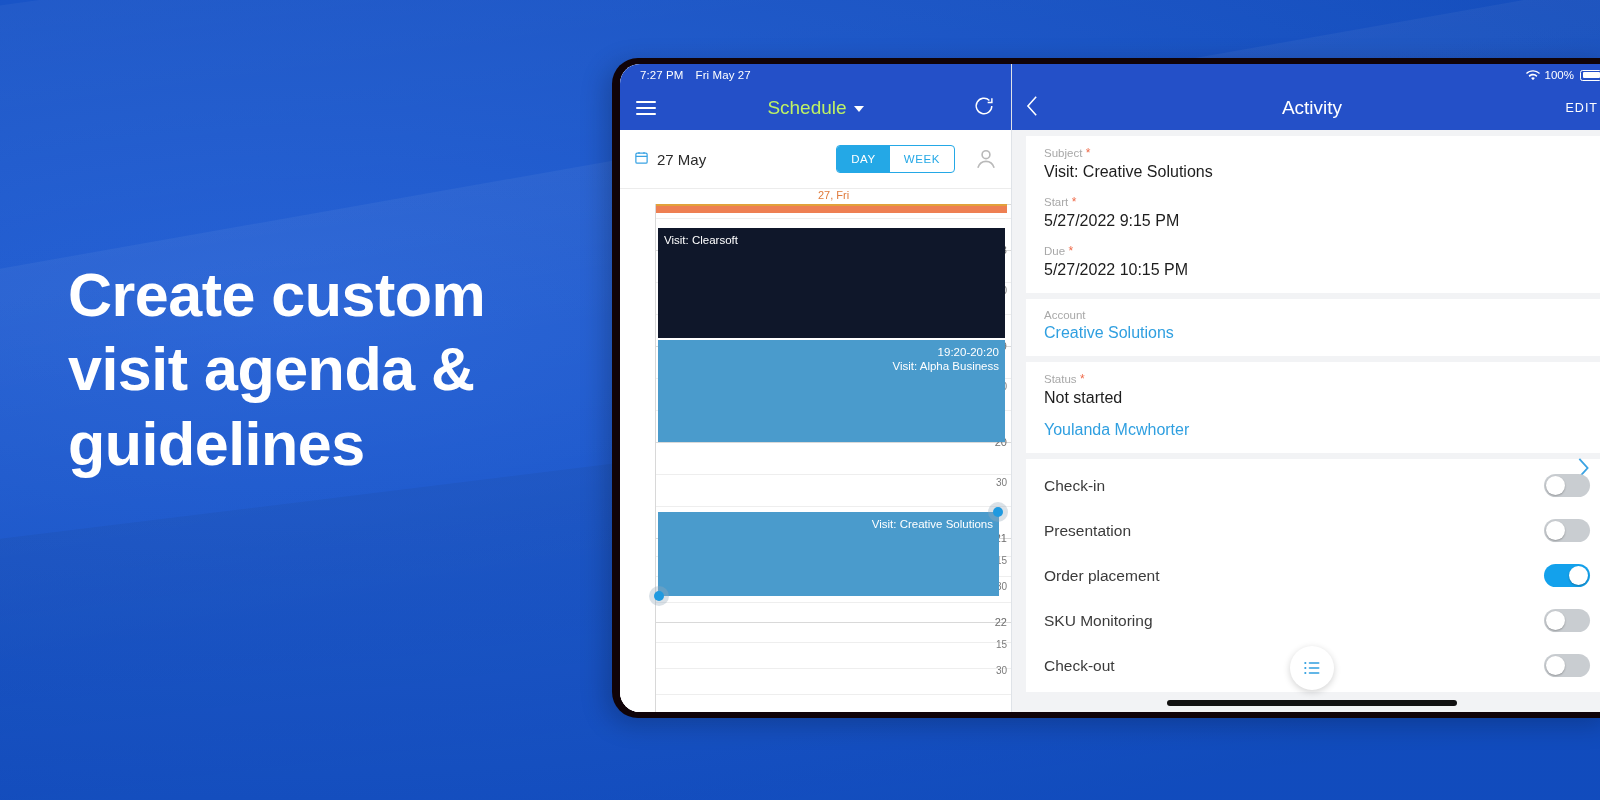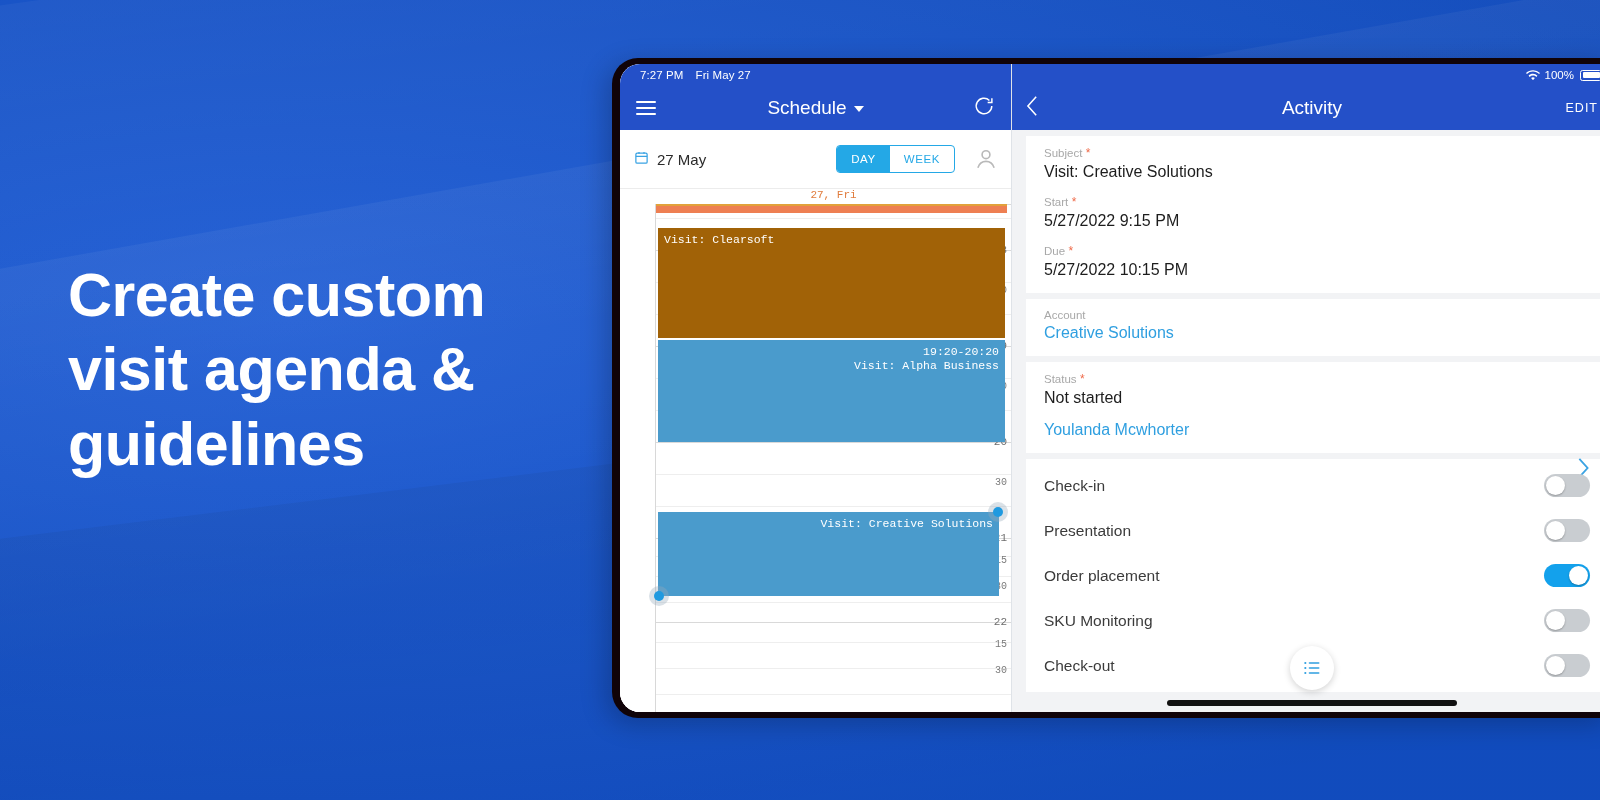--- a/index.html
+++ b/index.html
@@ -80,21 +80,21 @@
     display: flex;
     align-items: center;
     padding: 0 0 0 20px;
     font-size: 11.5px;
     letter-spacing: .1px;
     gap: 12px;
   }
   .appbar {
     height: 44px;
     background: #2450c8;
-    color: #ffffff;
+    color: #bef264;
     display: flex;
     align-items: center;
     padding: 0 16px 0 16px;
     position: relative;
   }
   .hamburger { width: 20px; display:flex; flex-direction:column; gap:4px; cursor:pointer; }
   .hamburger i { display:block; height:2px; background:#fff; border-radius:1px; }
   .appbar-title {
     position: absolute; left: 0; right: 0;
     text-align: center;
@@ -126,21 +126,20 @@
     padding: 0 14px; display:flex; align-items:center;
     font-size: 11.5px; letter-spacing:.6px; color:#24a8e6; cursor:pointer;
   }
   .seg div.on { background:#24a8e6; color:#fff; }
   .avatar-ico { width:26px; height:26px; margin-left:10px; }
 
   
   .cal {
     flex: 1; position: relative; overflow: hidden;
     background: #fff;
-    font-family: Liberation Mono, monospace;
   }
   .cal-daylabel {
     height: 15px;
     text-align:center;
     font-size: 11px;
     color: #e07b3c;
     padding-left: 36px;
   }
   .cal-body { position:relative; height: calc(100% - 15px); }
   .gutter {
@@ -161,21 +160,21 @@
     position:absolute; left:36px; right:4px; top:0px; height:9px;
     background:#ee7f52; border-top:2px solid #e2a13a;
   }
 
   .ev {
     position:absolute; left:38px; right:6px;
     color:#fff; font-size:11.5px; line-height:1.25;
     padding:5px 6px;
     overflow:hidden;
   }
-  .ev.orange { background:#a16207; }
+  .ev.orange { background:#0f172a; }
   .ev.blue   { background:#4a9bcc;text-align:right; }
   .handle {
     position:absolute; width:10px; height:10px; border-radius:50%;
     background:#1f9ae0; box-shadow:0 0 0 5px rgba(150,170,185,.35);
   }
 
   
   .pane-right {
     flex: 1; height: 100%;
     display:flex; flex-direction:column;

